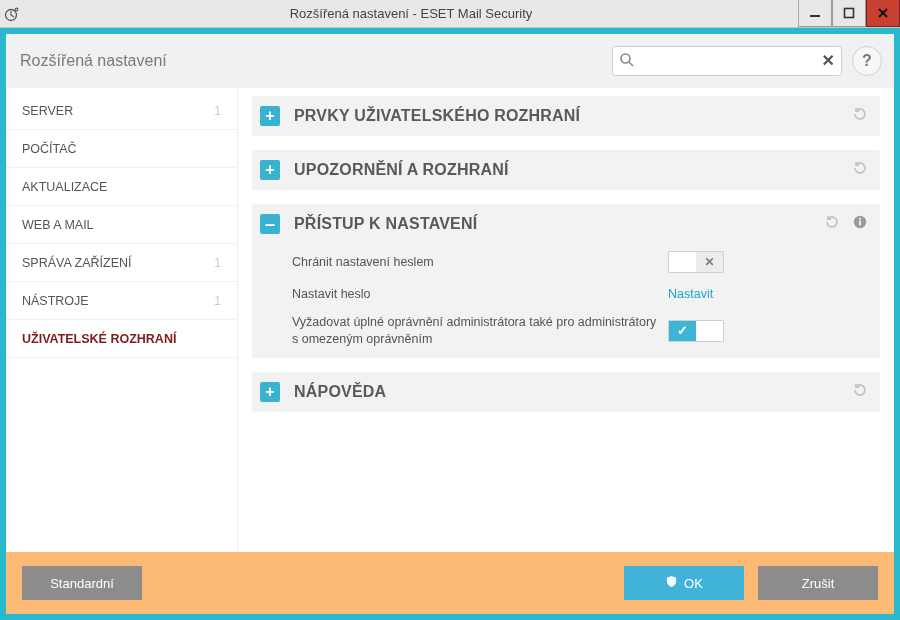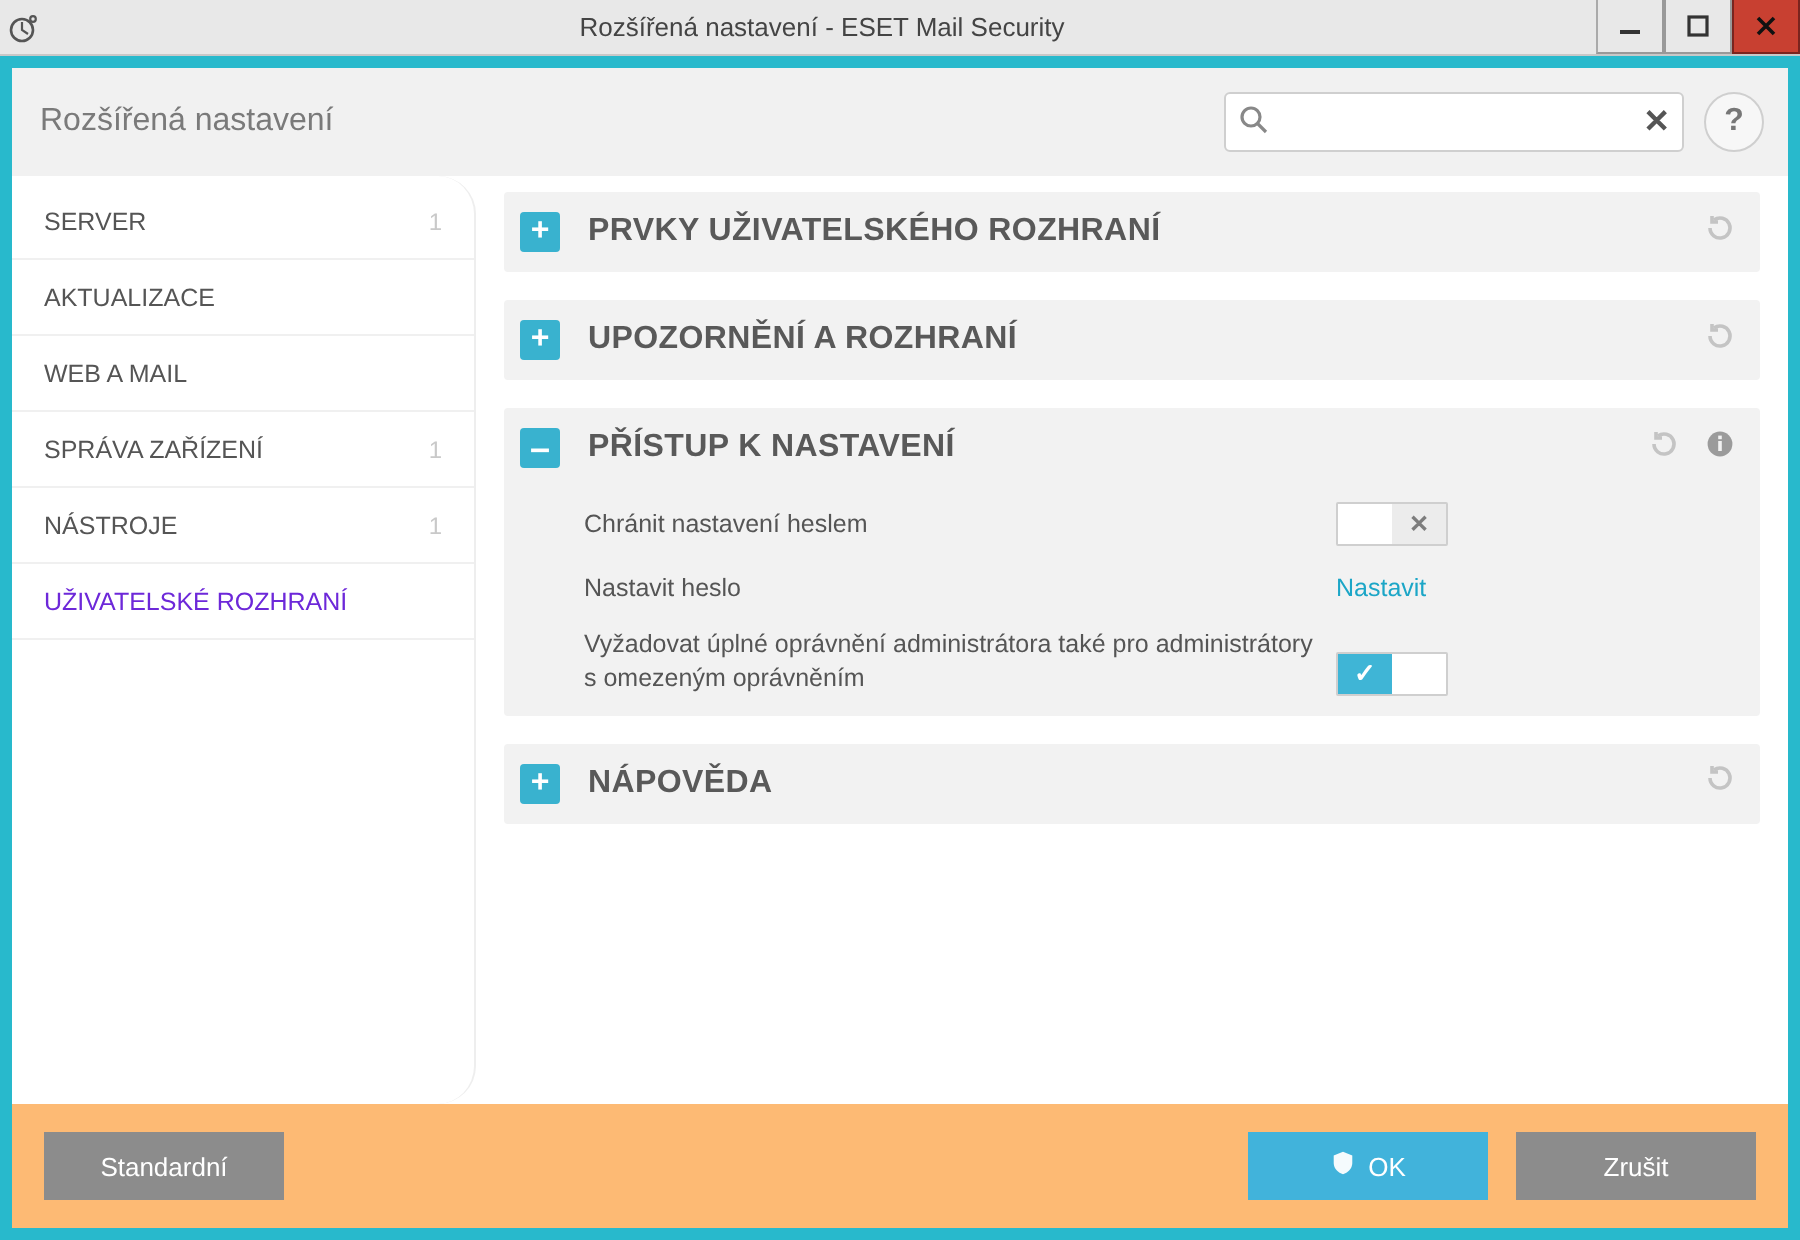--- a/index.html
+++ b/index.html
@@ -25,24 +25,24 @@
   .search-wrap { position: relative; width: 230px; }
   .search-input { width: 100%; height: 30px; border: 1px solid #cfcfcf; border-radius: 3px; background: #fff; padding: 0 28px; font-size: 13px; color: #555; outline: none; }
   .search-icon { position: absolute; left: 7px; top: 6px; color: #777; }
   .search-clear { position: absolute; right: 7px; top: 5px; color: #555; font-size: 16px; font-weight: bold; cursor: pointer; }
   .help-btn { width: 30px; height: 30px; border: 1px solid #cfcfcf; border-radius: 50%; background: #f7f7f7; display: flex; align-items: center; justify-content: center; color: #777; font-size: 16px; font-weight: bold; cursor: pointer; }
 
   
   .body { flex: 1; display: flex; background: #fff; min-height: 0; }
 
   
-  .sidebar { width: 232px; border-right: 1px solid #eee; padding-top: 4px; border-radius: 19px; }
+  .sidebar { width: 232px; border-right: 1px solid #eee; padding-top: 4px; }
   .side-item { height: 38px; display: flex; align-items: center; padding: 0 16px; font-size: 12.5px; color: #555; border-bottom: 1px solid #f0f0f0; cursor: pointer; justify-content: space-between; }
   .side-item .badge { color: #c9c9c9; font-size: 12px; }
-  .side-item.active { color: #6d28d9; font-weight: 400; }
+  .side-item.active { color: #7f1d1d; font-weight: 700; }
   .side-item.active .badge { color: #c9c9c9; font-weight: normal; }
 
   
   .content { flex: 1; padding: 8px 14px 0 14px; overflow-y: auto; }
   .panel { background: #f2f2f2; border-radius: 2px; margin-bottom: 14px; }
   .panel-head { display: flex; align-items: center; height: 40px; padding: 0 12px 0 8px; cursor: pointer; }
   .expander { width: 20px; height: 20px; background: #39b2cf; color: #fff; border-radius: 2px; display: flex; align-items: center; justify-content: center; font-size: 16px; font-weight: bold; margin-right: 14px; line-height: 1; }
   .expander.minus::before { content: "–"; font-size: 18px; }
   .expander.plus::before { content: "+"; }
   .panel-title { flex: 1; font-size: 16px; font-weight: 700; color: #595959; letter-spacing: .2px; }
@@ -121,20 +121,24 @@
   </div>
 
   <div class="body">
 
     <div class="sidebar">
       <div class="side-item">
         <span>SERVER</span>
         <span class="badge">1</span>
       </div>
       <div class="side-item">
+        <span>POČÍTAČ</span>
+        <span class="badge"></span>
+      </div>
+      <div class="side-item">
         <span>AKTUALIZACE</span>
         <span class="badge"></span>
       </div>
       <div class="side-item">
         <span>WEB A MAIL</span>
         <span class="badge"></span>
       </div>
       <div class="side-item">
         <span>SPRÁVA ZAŘÍZENÍ</span>
         <span class="badge">1</span>
@@ -209,21 +213,21 @@
                   <div class="knob"></div>
                 </div>
             </div>
           </div>
           <div class="row">
             <div class="label">Nastavit heslo</div>
             <div class="ctrl">
               <span class="link">Nastavit</span>
             </div>
           </div>
-          <div class="row" style="align-items:flex-end;padding-top:4px;">
+          <div class="row" style="align-items:center;padding-top:4px;">
             <div class="label" style="line-height:1.35;">Vyžadovat úplné oprávnění administrátora také pro administrátory s omezeným oprávněním</div>
             <div class="ctrl">
               <div class="toggle on">
                   <div class="knob"></div>
                 </div>
             </div>
           </div>
         </div>
       </div>
 

